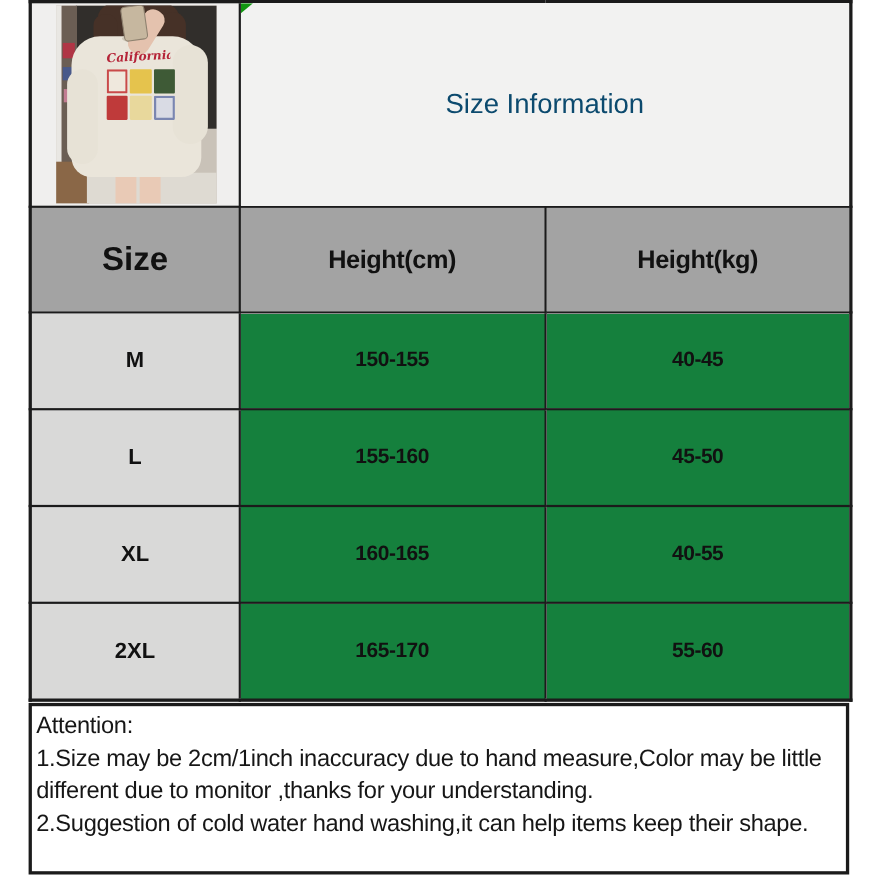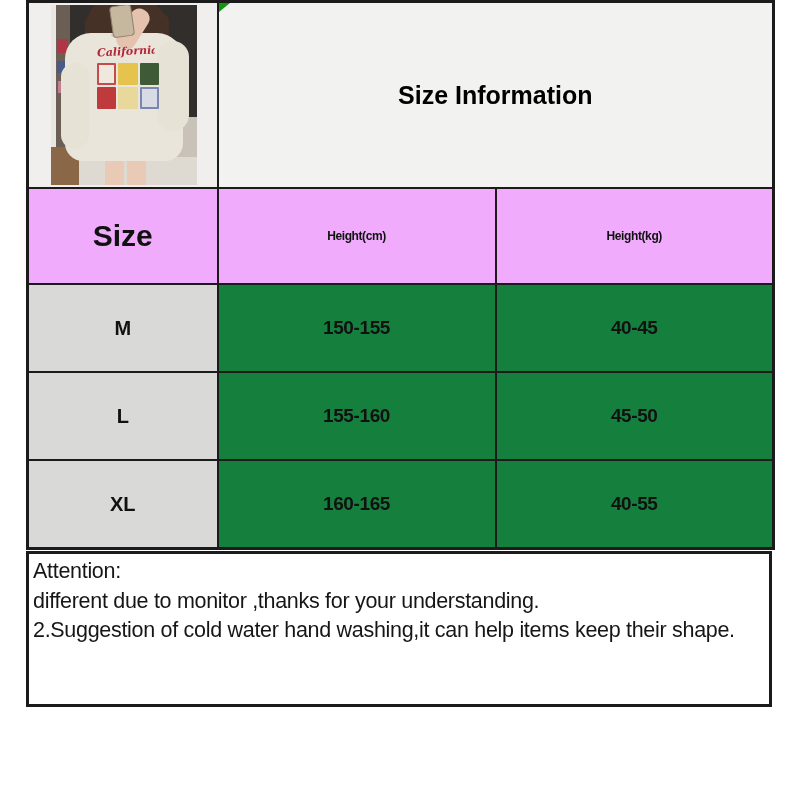--- a/index.html
+++ b/index.html
@@ -6,27 +6,27 @@
   body{width:800px;height:800px;position:relative;font-family:"Liberation Sans","DejaVu Sans",sans-serif;color:#111;}
   .sheet{position:absolute;left:26px;top:0;width:746px;}
 
   table.size-table{border-collapse:collapse;table-layout:fixed;width:746px;}
   table.size-table td{border:2px solid #1b1b1b;text-align:center;vertical-align:middle;padding:0;overflow:hidden;}
   table.size-table{border:3px solid #1b1b1b;}
   col.c1{width:190px;} col.c2{width:278px;} col.c3{width:278px;}
 
   td.photo-cell{background:#f0efee;height:184px;}
   td.title-cell{background:#f2f2f1;position:relative;}
-  .main-title{font-size:25px;font-weight:bold;letter-spacing:0px;color:#000000;margin-top:42px;}
+  .main-title{font-size:25px;font-weight:normal;letter-spacing:0px;color:#0c4a6e;margin-top:42px;}
   .corner-marker{position:absolute;top:0;left:0;width:0;height:0;
     border-top:9px solid #119611;border-right:11px solid transparent;}
 
-  td.hdr{background:#f0abfc;height:94px;font-weight:bold;}
+  td.hdr{background:#a3a3a3;height:94px;font-weight:bold;}
   td.hdr.size-hdr{font-size:30px;}
-  td.hdr.cond{font-size:12px;letter-spacing:-0.4px;}
+  td.hdr.cond{font-size:23px;letter-spacing:-0.4px;}
   td.row-label{background:#d9d9d8;font-weight:bold;font-size:20px;height:86px;}
   td.val{background:#15803d;font-weight:bold;font-size:19px;letter-spacing:-0.4px;}
 
   .attention-box{box-sizing:border-box;width:746px;height:156px;border:3px solid #1b1b1b;
     background:#ffffff;margin-top:1px;padding:3px 0 1px 4px;}
   .attention-box div{font-size:21.5px;letter-spacing:-0.3px;line-height:29.5px;white-space:nowrap;color:#161616;}
 
   
   .photo{position:relative;width:146px;height:180px;margin-left:22px;background:#c9c2b8;overflow:hidden;}
   .ph-dark{position:absolute;left:18px;top:0;width:128px;height:112px;background:#312e2b;}
@@ -129,22 +129,28 @@
     <tr>
       <td class="row-label">L</td>
       <td class="val">155-160</td>
       <td class="val">45-50</td>
     </tr>
     <tr>
       <td class="row-label">XL</td>
       <td class="val">160-165</td>
       <td class="val">40-55</td>
     </tr>
+    <tr>
+      <td class="row-label">2XL</td>
+      <td class="val">165-170</td>
+      <td class="val">55-60</td>
+    </tr>
   </tbody>
     </table>
 
   <div class="attention-box">
     <div>Attention:</div>
+    <div>1.Size may be 2cm/1inch inaccuracy due to hand measure,Color may be little</div>
     <div>different due to monitor ,thanks for your understanding.</div>
     <div>2.Suggestion of cold water hand washing,it can help items keep their shape.</div>
   </div>
 
 </div>
 
 </body></html>

